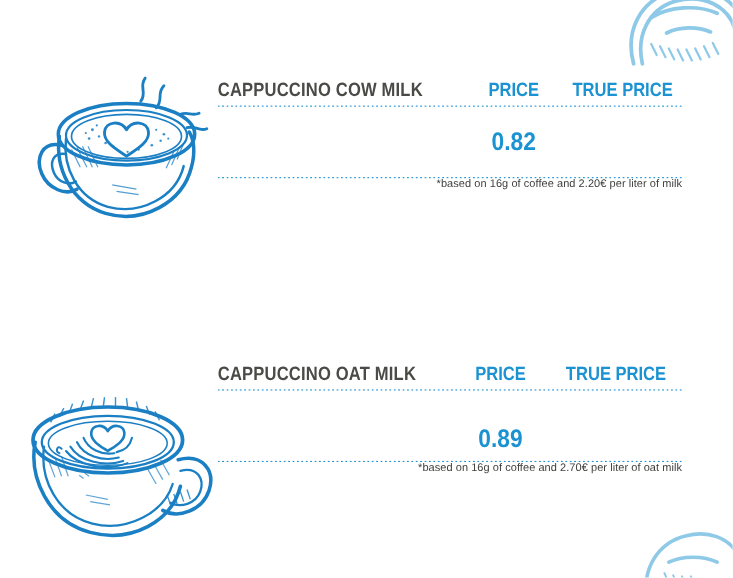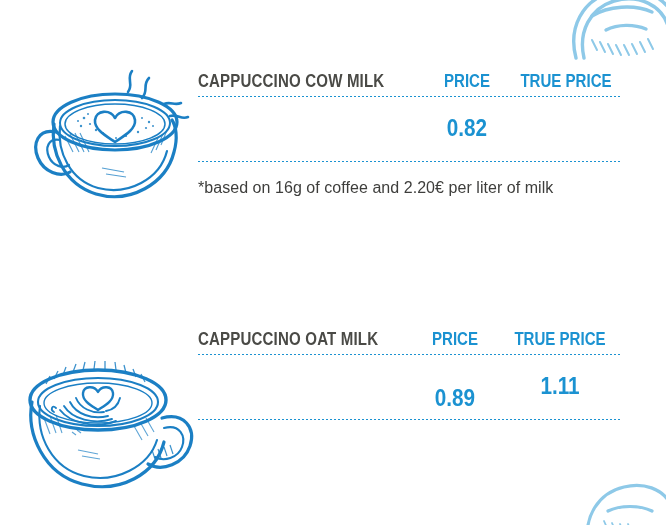--- a/index.html
+++ b/index.html
@@ -132,23 +132,23 @@
 
   .dotline-bottom {
     height: 1px;
     margin-top: 2px;
     background-image: linear-gradient(to right, #1b92d1 0 2px, transparent 2px 4px);
     background-size: 4px 1px;
     background-repeat: repeat-x;
   }
 
   .footnote {
-    margin-top: 16px;
-    text-align: left;
-    font-size: 16px;
+    margin-top: 0;
+    text-align: right;
+    font-size: 10px;
     color: #3e3e3c;
     letter-spacing: 0.05px;
     line-height: 1.2;
   }
 </style>
 </head>
 <body>
 
 <div class="page">
 
@@ -339,22 +339,20 @@
         <div class="col-price">PRICE</div>
         <div class="col-true">TRUE PRICE</div>
       </div>
       <div class="dotline"></div>
 
       <div class="value-row">
         <div class="val-name"></div>
         <div class="val-price">
           <div class="value">0.89</div>
         </div>
-        <div class="val-true">
-          <div class="value">1.11</div>
-        </div>
       </div>
       <div class="dotline-bottom"></div>
 
+      <div class="footnote">*based on 16g of coffee and 2.70€ per liter of oat milk</div>
     </div>
   </div>
 
 </div>
 
 </body></html>

